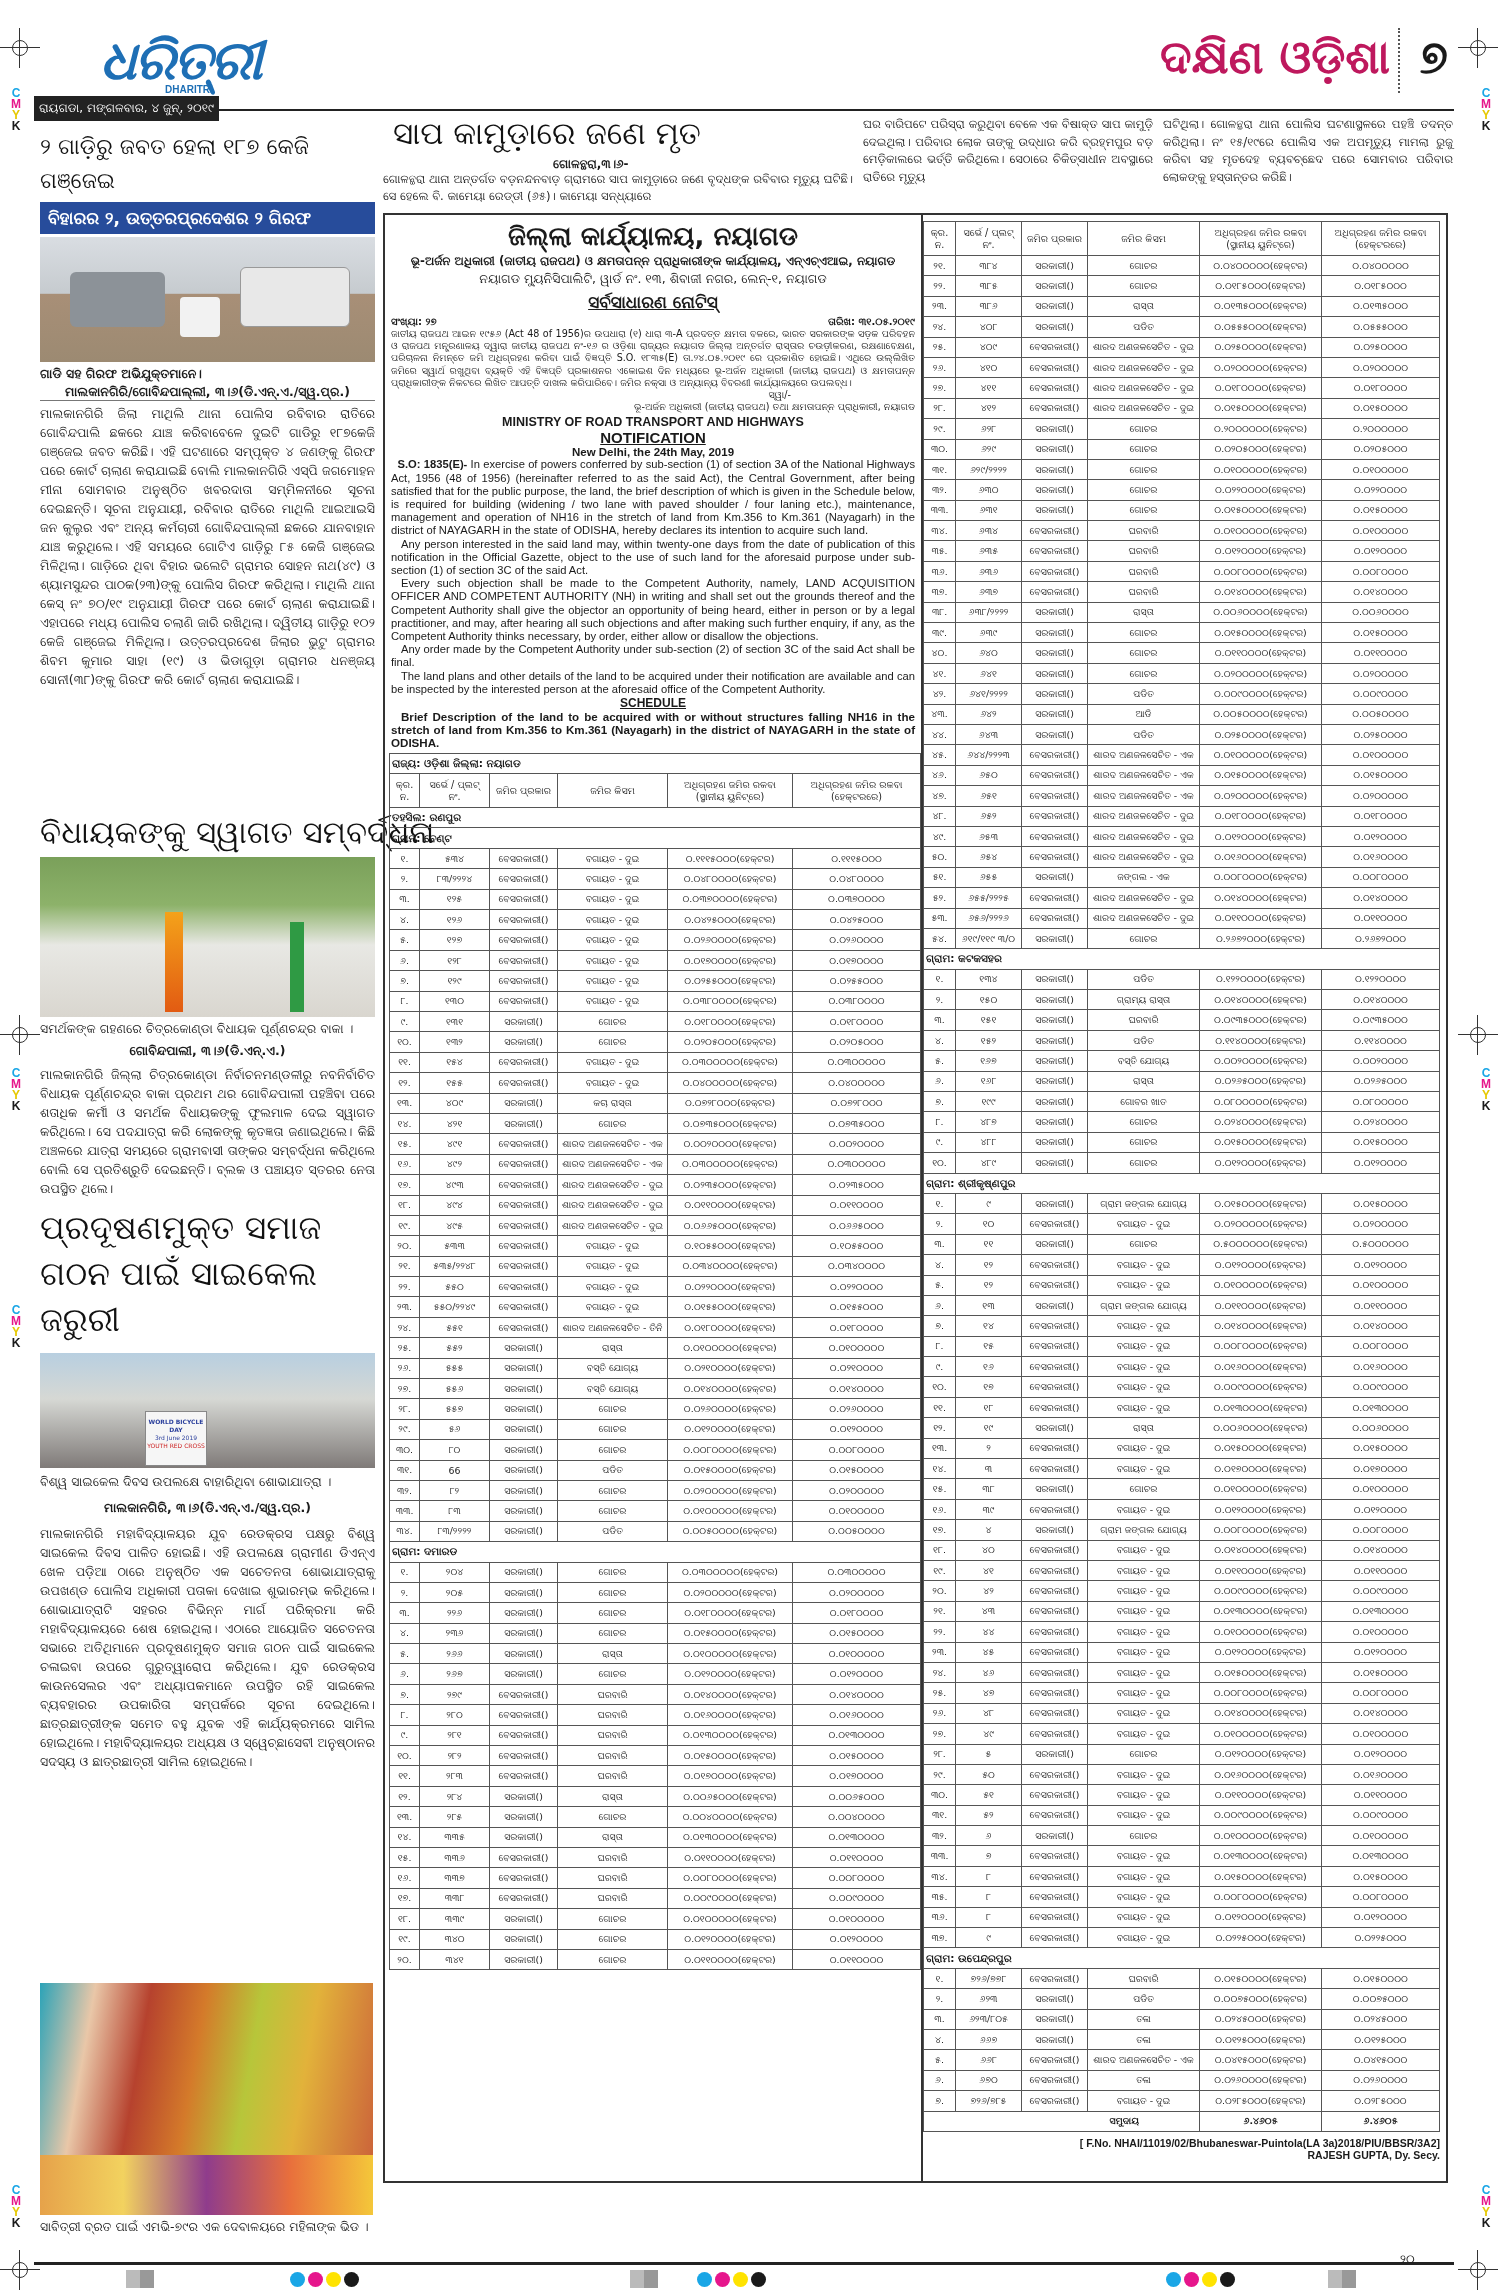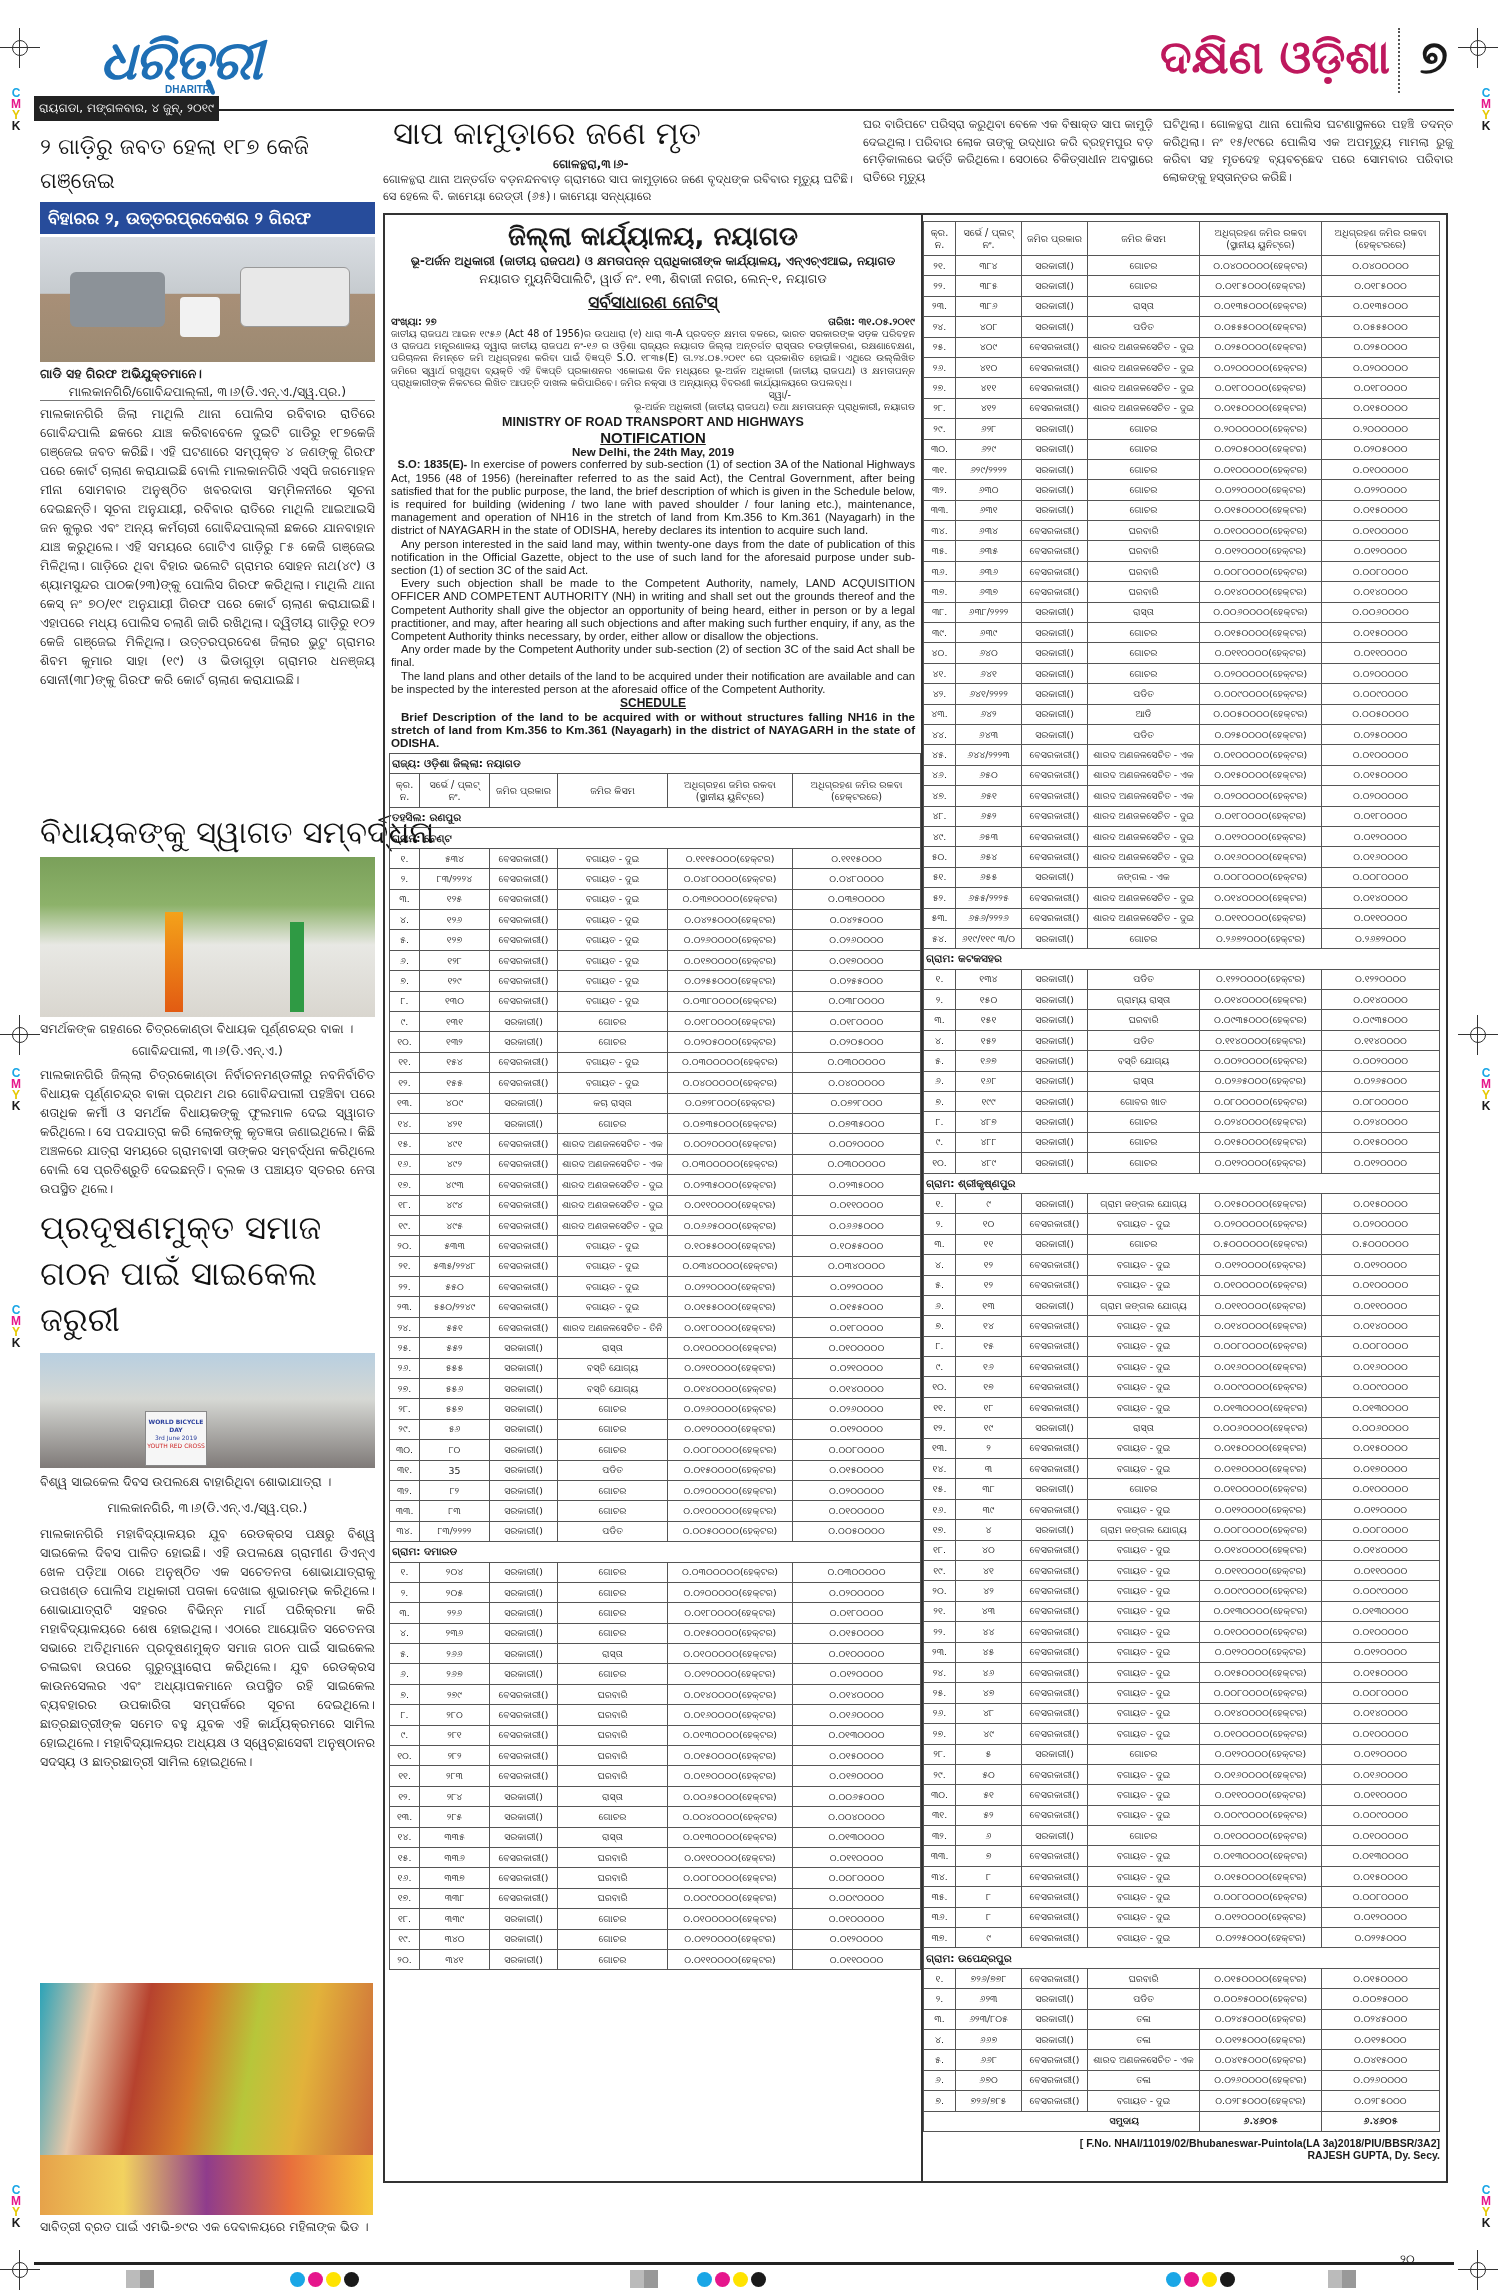--- a/index.html
+++ b/index.html
@@ -15,21 +15,21 @@
 .logo-sub{left:165px;top:84px;font:bold 10px "Liberation Sans",sans-serif;color:#1e6fb5}
 .dateline{left:34px;top:96px;width:185px;height:25px;background:#222;color:#fff;font-size:12px;line-height:25px;text-align:center}
 .topline{left:34px;top:109px;width:1420px;height:2px;background:#222}
 .section{right:110px;top:30px;font:bold 46px "DejaVu Sans",sans-serif;color:#be185d}
 .pageno{right:52px;top:30px;font:bold 46px "DejaVu Sans",sans-serif}
 .dots{right:100px;top:28px;height:65px;border-left:2px dotted #555}
 h1.head{font-family:"DejaVu Sans",sans-serif;font-weight:normal;color:#111;line-height:1.15}
 .bluebar{background:#274c9b;color:#fff;font-weight:bold;font-size:17px;padding:6px 8px}
 .cap{font-size:12.5px;font-weight:bold}
 .body{font-size:12.6px;line-height:19px;text-align:justify}
-.byline{font-size:12.5px;font-weight:normal;text-align:center}
+.byline{font-size:12.5px;font-weight:bold;text-align:center}
 .notice{position:absolute;left:383px;top:213px;width:540px;height:1970px;border:2px solid #333}
 .notice .title{text-align:center;font-size:26px;font-weight:bold;margin-top:6px}
 .notice .sub{text-align:center;font-size:12.5px;line-height:18px}
 .notice .ntitle{text-align:center;font-size:17px;font-weight:bold;text-decoration:underline;margin:4px 0}
 .ntext{font-size:9.6px;line-height:12.2px;padding:0 6px;text-align:justify}
 .eng{font-family:"Liberation Sans",sans-serif;font-size:11.2px;line-height:13.2px;padding:0 6px;text-align:justify}
 .eng-c{text-align:center;font-weight:bold;font-family:"Liberation Sans",sans-serif}
 table.sched{border-collapse:collapse;width:100%;font-size:9.4px;table-layout:fixed}
 table.sched td,table.sched th{border:1px solid #555;text-align:center;height:20.4px;padding:0 2px;white-space:nowrap;overflow:hidden;font-weight:normal}
 table.sched th{height:34px;font-size:9.6px;line-height:12px;white-space:normal}
@@ -451,21 +451,21 @@
           <tr>
             <td>୩୦.</td>
             <td>୮୦</td>
             <td>ସରକାରୀ()</td>
             <td>ଗୋଚର</td>
             <td>୦.୦୦୮୦୦୦୦(ହେକ୍ଟର)</td>
             <td>୦.୦୦୮୦୦୦୦</td>
           </tr>
           <tr>
             <td>୩୧.</td>
-            <td>35</td>
+            <td>66</td>
             <td>ସରକାରୀ()</td>
             <td>ପଡିତ</td>
             <td>୦.୦୧୫୦୦୦୦(ହେକ୍ଟର)</td>
             <td>୦.୦୧୫୦୦୦୦</td>
           </tr>
           <tr>
             <td>୩୨.</td>
             <td>୮୨</td>
             <td>ସରକାରୀ()</td>
             <td>ଗୋଚର</td>

